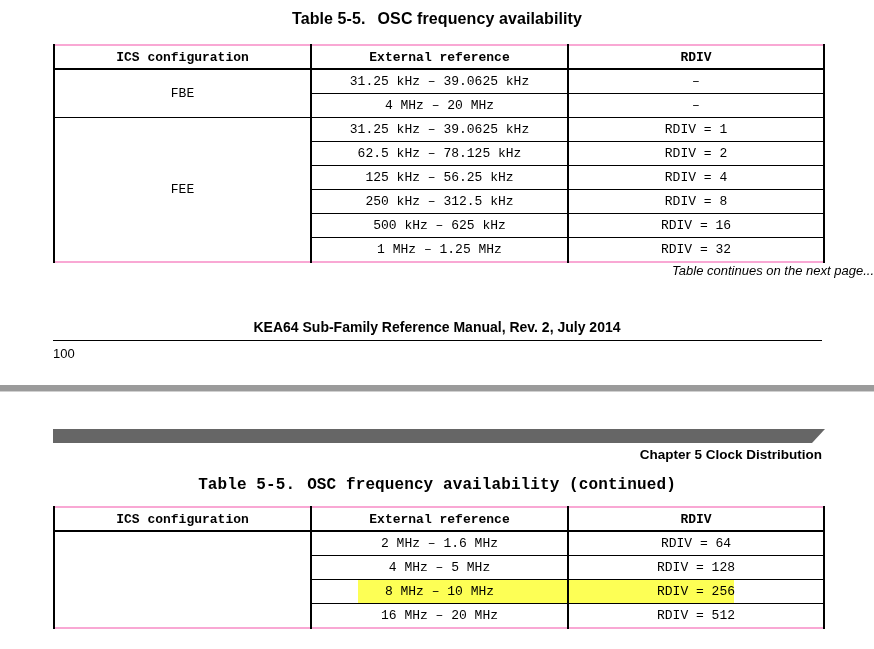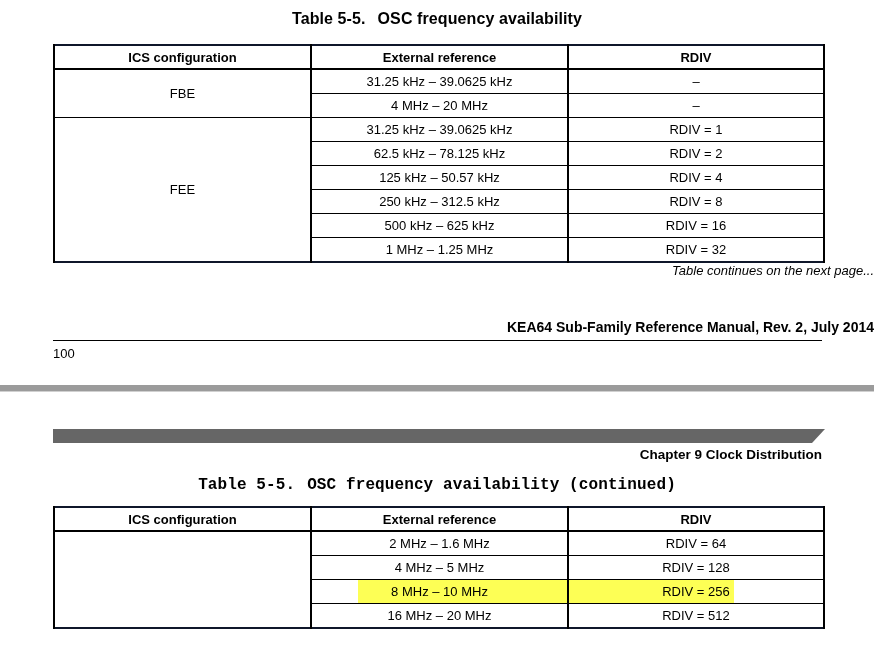--- a/index.html
+++ b/index.html
@@ -23,21 +23,21 @@
   }
   .title-prefix { margin-right: 12px; }
 
   
   table.osc {
     border-collapse: collapse;
     table-layout: fixed;
     width: 770px;
     background: transparent;
   }
-  table.osc { border: 2px solid #0f172a; }
+  table.osc { border: 2px solid #f9a8d4; font-family: Liberation Mono, monospace; }
   table.osc th, table.osc td {
     border: 1px solid #000;
     border-left-width: 2px;
     border-right-width: 2px;
     text-align: center;
     vertical-align: middle;
     font-size: 13px;
     height: 23px;
     padding: 0;
     overflow: hidden;
@@ -57,21 +57,21 @@
   td.hl-rdiv { background: linear-gradient(to right, #fdff55 165px, transparent 165px); }
 
   .continuation-note {
     left: 0; width: 874px;
     text-align: right;
     font-style: italic;
     font-size: 13px;
   }
   .manual-line {
     left: 0; width: 874px;
-    text-align: right;
+    text-align: center;
     font-weight: bold;
     font-size: 14px;
   }
   .footer-rule {
     left: 53px; width: 769px;
     border-top: 1.5px solid #000;
   }
   .footer-row {
     left: 53px; width: 769px;
     display: flex;
@@ -130,21 +130,21 @@
     <tr>
       <td class="config-cell" rowspan="6">FEE</td>
       <td>31.25 kHz – 39.0625 kHz</td>
       <td>RDIV = 1</td>
     </tr>
     <tr>
       <td>62.5 kHz – 78.125 kHz</td>
       <td>RDIV = 2</td>
     </tr>
     <tr>
-      <td>125 kHz – 50.57 kHz</td>
+      <td>125 kHz – 56.25 kHz</td>
       <td>RDIV = 4</td>
     </tr>
     <tr>
       <td>250 kHz – 312.5 kHz</td>
       <td>RDIV = 8</td>
     </tr>
     <tr>
       <td>500 kHz – 625 kHz</td>
       <td>RDIV = 16</td>
     </tr>
@@ -162,21 +162,21 @@
 <div class="abs footer-rule" style="top:340px;"></div>
 
 <div class="abs footer-row" style="top:346px;text-align:center;">
   <span>100</span>
 </div>
 
 <div class="abs page-separator" style="top:385px;"></div>
 
 <div class="abs chapter-banner" style="top:429px;"></div>
 
-<div class="abs chapter-header" style="top:447px;">Chapter 9 Clock Distribution</div>
+<div class="abs chapter-header" style="top:447px;">Chapter 5 Clock Distribution</div>
 
 <div class="abs table-title" style="top:476px;font-family:Liberation Mono, monospace;">
   <span class="title-prefix">Table 5-5.</span><span>OSC frequency availability (continued)</span>
 </div>
 
 <table class="osc abs" style="left:53px; top:506px;">
   <colgroup>
       <col style="width:257px">
       <col style="width:257px">
       <col style="width:256px">

